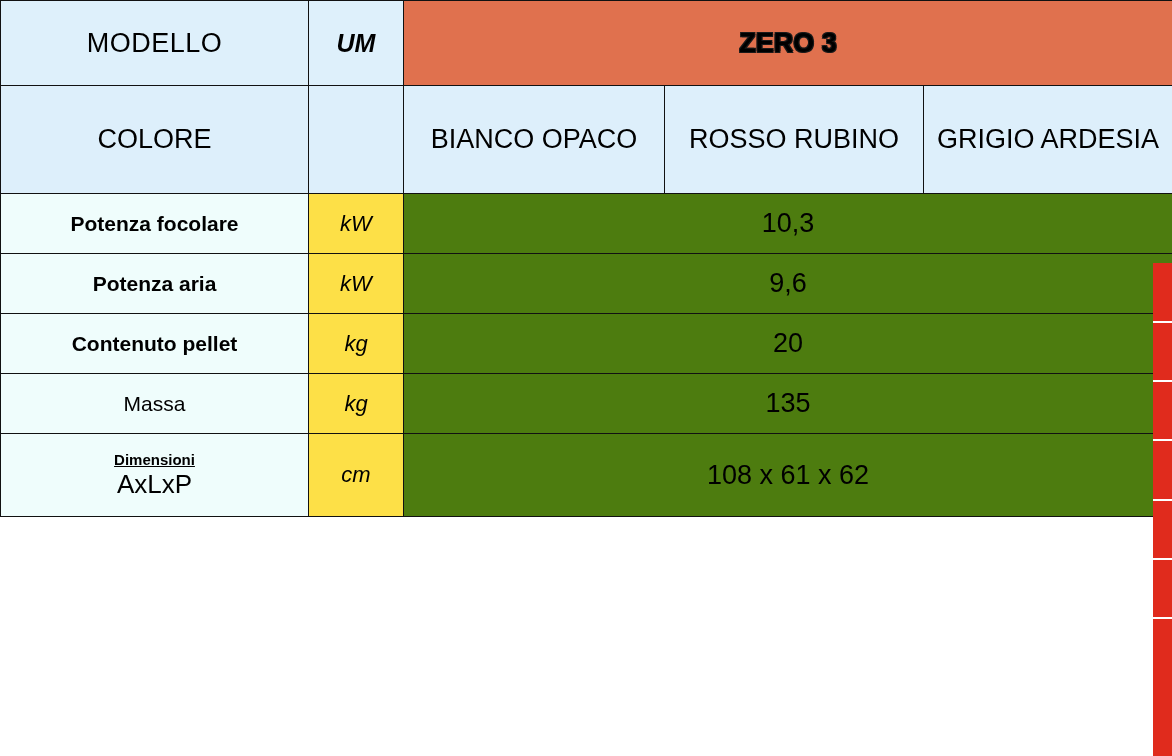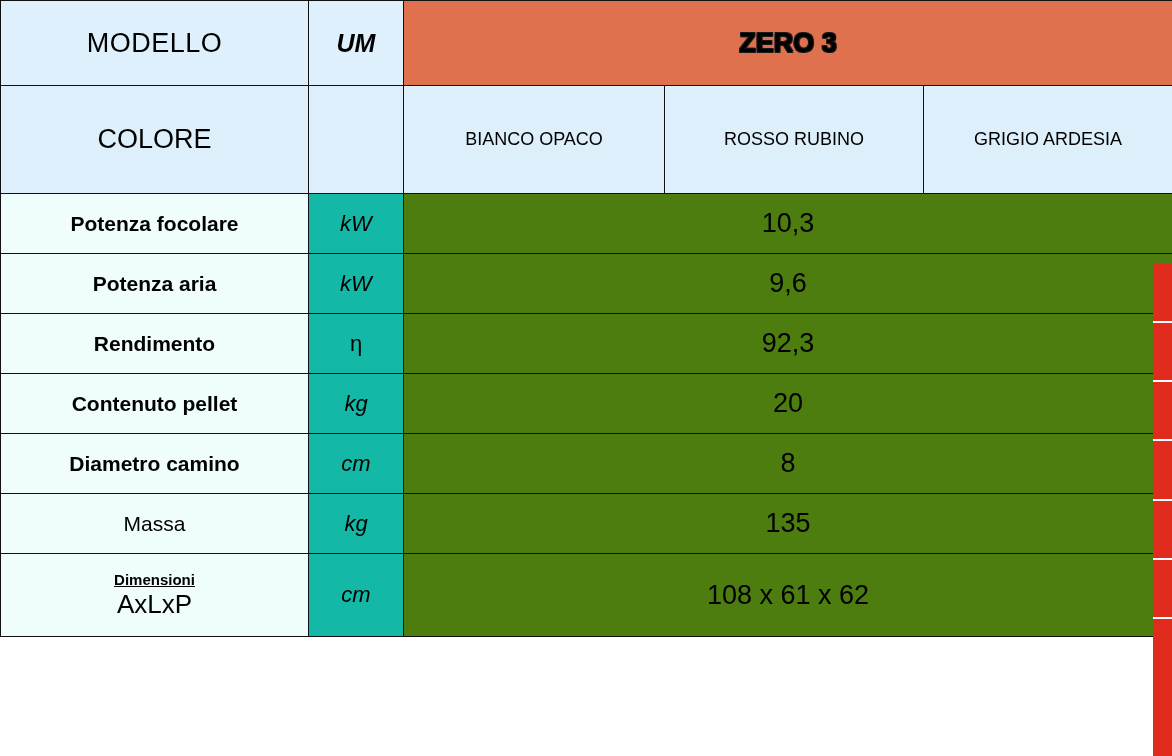--- a/index.html
+++ b/index.html
@@ -63,32 +63,32 @@
   .row-code td { height: 70px; background: #ddeffb; }
   .cell-code-label {
     font-size: 27px;
     font-style: italic;
     font-weight: 600;
   }
   .cell-code-value { font-size: 22px; }
 
   .row-color td { height: 107px; background: #ddeffb; }
   .cell-color-label { font-size: 27px; }
-  .cell-color-value { font-size: 18px; }
+  .cell-color-value { font-size: 27px; }
 
   
   .row-data td { height: 59px; }
   .cell-row-label {
     background: #effdfc;
     font-size: 21px;
     font-weight: 700;
   }
   .cell-row-label.light { font-weight: 400; }
   .cell-row-um {
-    background: #14b8a6;
+    background: #fde047;
     font-size: 22px;
     font-style: italic;
     margin-top: 6px;
   }
   .cell-row-um.upright { font-style: normal; }
   .cell-row-value {
     background: #4d7c0f;
     font-size: 27px;
   }
   .row-last td { height: 82px; }
@@ -130,33 +130,23 @@
       <td class="cell-row-label">Potenza focolare</td>
       <td class="cell-row-um">kW</td>
       <td class="cell-row-value" colspan="3">10,3</td>
     </tr>
     <tr class="row-data">
       <td class="cell-row-label">Potenza aria</td>
       <td class="cell-row-um">kW</td>
       <td class="cell-row-value" colspan="3">9,6</td>
     </tr>
     <tr class="row-data">
-      <td class="cell-row-label">Rendimento</td>
-      <td class="cell-row-um upright">η</td>
-      <td class="cell-row-value" colspan="3">92,3</td>
-    </tr>
-    <tr class="row-data">
       <td class="cell-row-label">Contenuto pellet</td>
       <td class="cell-row-um">kg</td>
       <td class="cell-row-value" colspan="3">20</td>
-    </tr>
-    <tr class="row-data">
-      <td class="cell-row-label">Diametro camino</td>
-      <td class="cell-row-um">cm</td>
-      <td class="cell-row-value" colspan="3">8</td>
     </tr>
     <tr class="row-data">
       <td class="cell-row-label light">Massa</td>
       <td class="cell-row-um">kg</td>
       <td class="cell-row-value" colspan="3">135</td>
     </tr>
 
     <tr class="row-data row-last">
       <td class="cell-dim-label">
         <span class="l1">Dimensioni</span>

